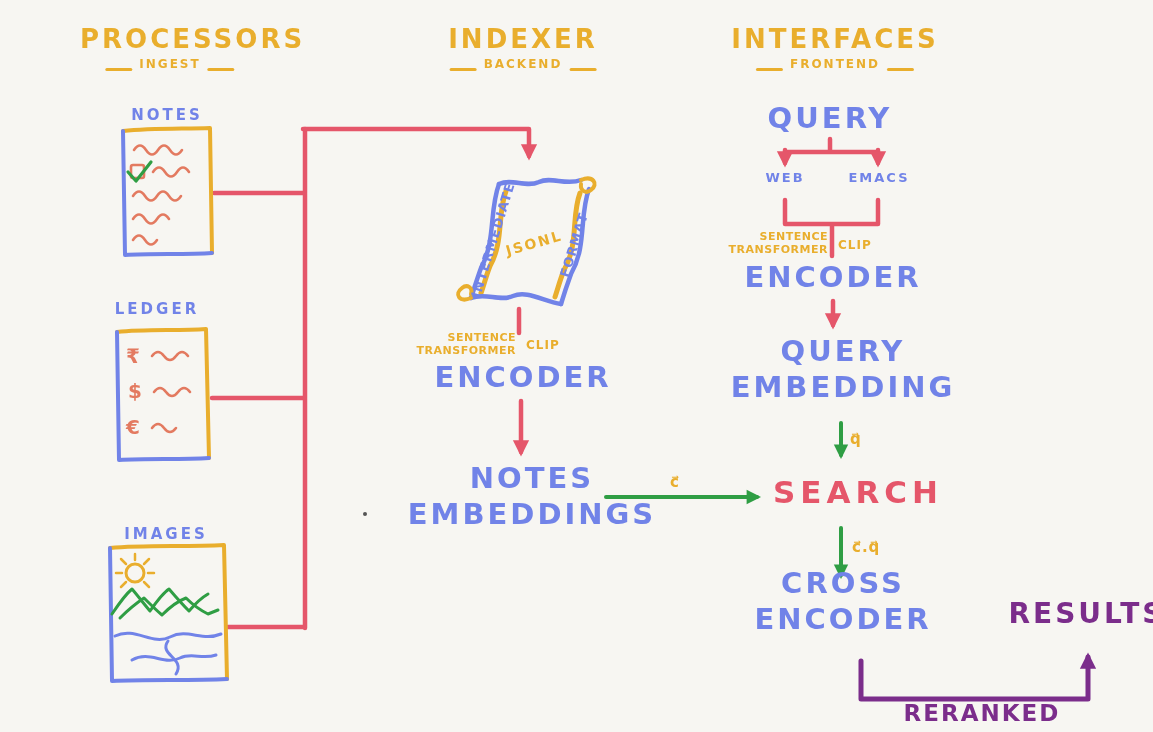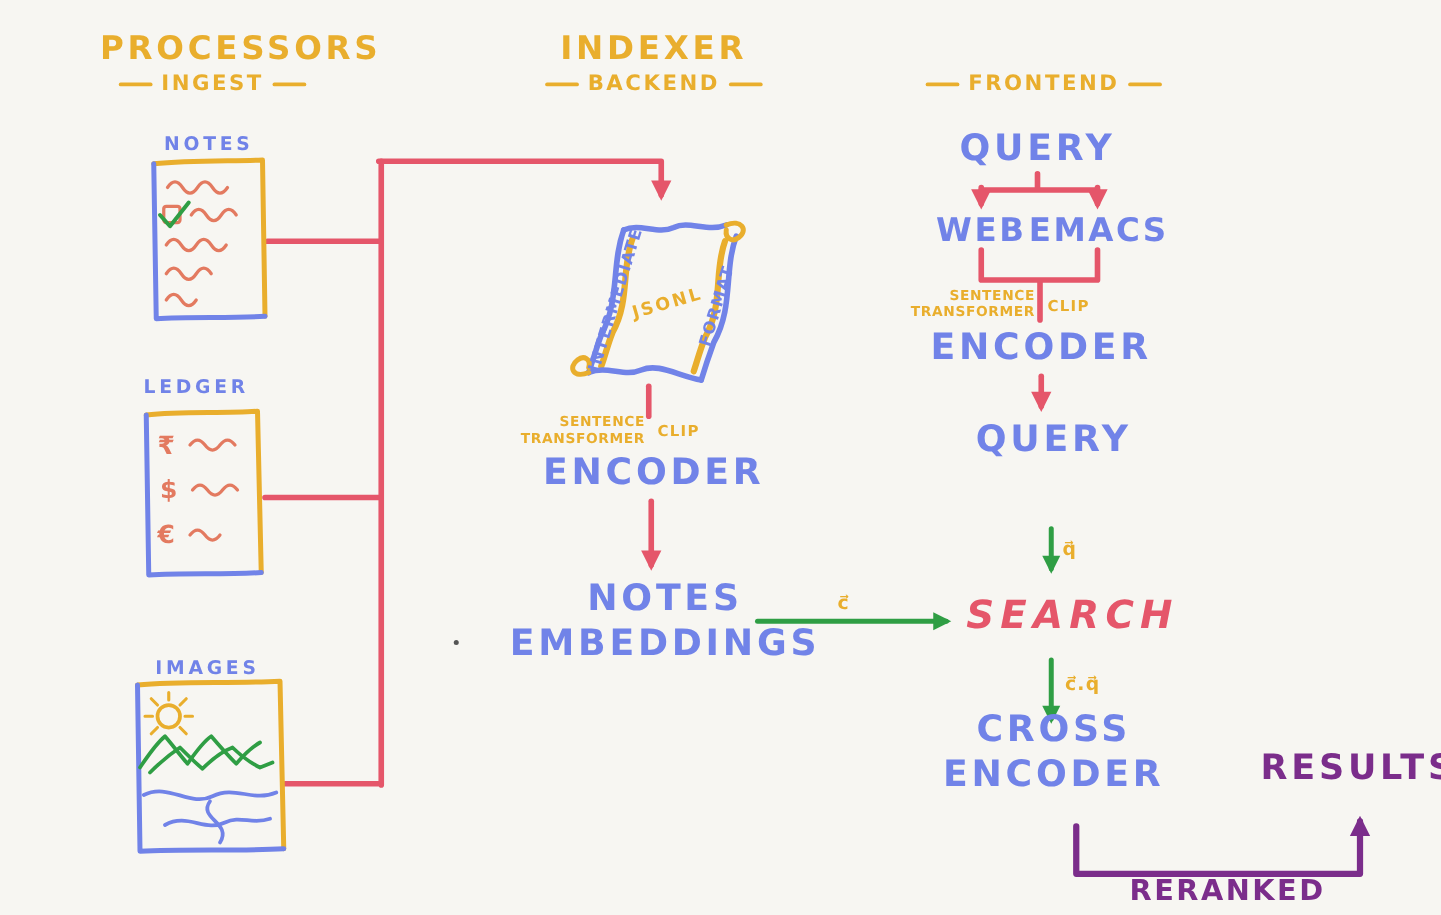--- a/index.html
+++ b/index.html
@@ -5,29 +5,29 @@
   * { margin:0; padding:0; box-sizing:border-box; }
   html,body { width:1153px; height:732px; }
   body { background:#f7f6f2; font-family:"DejaVu Sans", sans-serif; }
   .stage { position:relative; width:1153px; height:732px; background:#f7f6f2; overflow:hidden;margin-left:40px; }
   svg.layer { position:absolute; left:0; top:0; }
   .t { position:absolute; font-weight:bold; white-space:nowrap; }
   .cx { transform:translateX(-50%); }
   .rx { transform:translateX(-100%); }
   .yellow { color:#e9ae2d; }
   .blue { color:#7183e8; }
-  .red { color:#e5566a;font-style:italic; }
+  .red { color:#e5566a; }
   .purple { color:#7b2d8b; }
   .title { font-size:26px; letter-spacing:3px; }
-  .subtitle { font-size:17px; letter-spacing:2px; display:flex; align-items:center; }
+  .subtitle { font-size:12px; letter-spacing:2px; display:flex; align-items:flex-end; }
   .dash { display:inline-block; width:27px; height:3px; background:#e9ae2d; border-radius:2px; margin:0 7px; }
   .cardlabel { font-size:15px; letter-spacing:3px; }
   .big { font-size:29px; letter-spacing:3px; }
   .big2 { font-size:29px; letter-spacing:3px; text-align:center; line-height:36px; }
-  .mid { font-size:26px; letter-spacing:2px; }
+  .mid { font-size:13px; letter-spacing:2px; }
   .small { font-size:11px; letter-spacing:0.5px; }
   .clipt { font-size:12px; letter-spacing:1px; }
   .vec { font-size:15px; letter-spacing:1px; }
   .searcht { font-size:31px; letter-spacing:5px; }
   .resultst { font-size:28px; letter-spacing:3px; }
   .rerankedt { font-size:23px; letter-spacing:2px; }
   .sym { position:absolute; font-weight:bold; font-size:20px; color:#e37a60; }
   .scrolltext { position:absolute; font-weight:bold; white-space:nowrap; }
 </style>
 </head>
@@ -136,20 +136,21 @@
   <span class="dash"></span>
 </div>
 
 <div class="t yellow title cx" style="left:483px;top:24px">INDEXER</div>
 <div class="t yellow subtitle cx" style="left:483px;top:57px">
   <span class="dash"></span>
   <span>BACKEND</span>
   <span class="dash"></span>
 </div>
 
+<div class="t yellow title cx" style="left:795px;top:24px">INTERFACES</div>
 <div class="t yellow subtitle cx" style="left:795px;top:57px">
   <span class="dash"></span>
   <span>FRONTEND</span>
   <span class="dash"></span>
 </div>
 
 <div class="t blue cardlabel cx" style="left:127px;top:106px">NOTES</div>
 <div class="t blue cardlabel cx" style="left:117px;top:300px">LEDGER</div>
 <div class="t blue cardlabel cx" style="left:126px;top:525px">IMAGES</div>
 
@@ -176,20 +177,21 @@
 <div class="t blue mid cx" style="left:745px;top:170px">WEB</div>
 <div class="t blue mid cx" style="left:839px;top:170px">EMACS</div>
 
 <div class="t yellow small rx" style="left:788px;top:230px">SENTENCE</div>
 <div class="t yellow small rx" style="left:788px;top:243px">TRANSFORMER</div>
 <div class="t yellow clipt" style="left:798px;top:238px">CLIP</div>
 <div class="t blue big cx" style="left:793px;top:260px">ENCODER</div>
 
 <div class="t blue big2 cx" style="left:803px;top:333px">
   <div>QUERY</div>
+  <div>EMBEDDING</div>
 </div>
 <div class="t yellow vec" style="left:810px;top:430px">q⃗</div>
 
 <div class="t red searcht cx" style="left:818px;top:474px">SEARCH</div>
 <div class="t yellow vec" style="left:812px;top:538px">c⃗.q⃗</div>
 
 <div class="t blue big2 cx" style="left:803px;top:565px">
   <div>CROSS</div>
   <div>ENCODER</div>
 </div>

